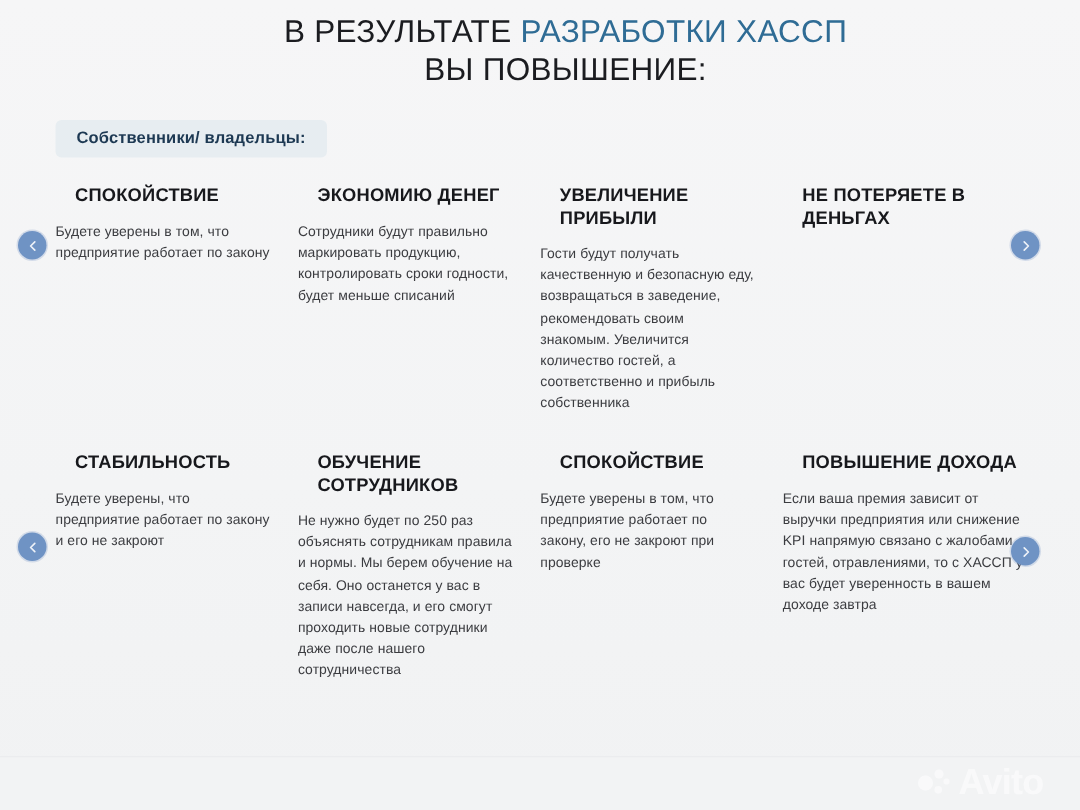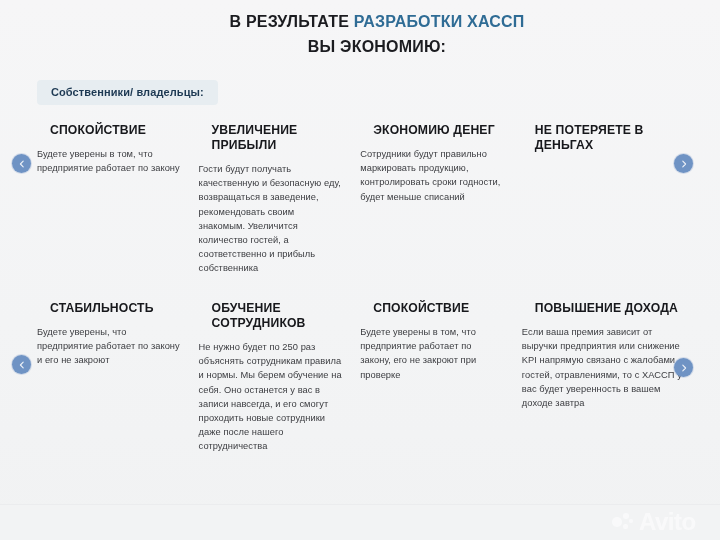--- a/index.html
+++ b/index.html
@@ -23,22 +23,22 @@
     background: linear-gradient(180deg, #f6f6f7 0%, #f3f4f5 60%, #f1f2f3 100%);
     box-sizing: border-box;
   }
 
   
   .title-block {
     padding-top: 9px;
     text-align: center;
   }
   .title-line {
-    font-size: 16px;
-    font-weight: 700;
+    font-size: 21px;
+    font-weight: 400;
     letter-spacing: 0.2px;
     line-height: 25px;
     color: #1b1c20;
     white-space: nowrap;
     padding-left: 34px;
   }
   .title-accent {
     color: #2f6c95;
   }
 
@@ -167,39 +167,39 @@
     line-height: 20px;
   }
 </style>
 </head>
 <body>
 
 <div class="page">
 
   <div class="title-block">
     <div class="title-line"><span>В РЕЗУЛЬТАТЕ </span><span class="title-accent">РАЗРАБОТКИ ХАССП</span></div>
-    <div class="title-line">ВЫ ЭКОНОМИЮ:</div>
+    <div class="title-line">ВЫ ПОВЫШЕНИЕ:</div>
   </div>
 
   <div class="section section-1">
     <div class="badge-wrap">
       <span class="badge">Собственники/ владельцы:</span>
     </div>
     <div class="cards">
       <div class="card">
         <div class="card-title">СПОКОЙСТВИЕ</div>
         <p class="card-body">Будете уверены в том, что предприятие работает по закону</p>
       </div>
       <div class="card">
+        <div class="card-title">ЭКОНОМИЮ ДЕНЕГ</div>
+        <p class="card-body">Сотрудники будут правильно маркировать продукцию, контролировать сроки годности, будет меньше списаний</p>
+      </div>
+      <div class="card">
         <div class="card-title">УВЕЛИЧЕНИЕ ПРИБЫЛИ</div>
         <p class="card-body">Гости будут получать качественную и безопасную еду, возвращаться в заведение, рекомендовать своим знакомым. Увеличится количество гостей, а соответственно и прибыль собственника</p>
-      </div>
-      <div class="card">
-        <div class="card-title">ЭКОНОМИЮ ДЕНЕГ</div>
-        <p class="card-body">Сотрудники будут правильно маркировать продукцию, контролировать сроки годности, будет меньше списаний</p>
       </div>
       <div class="card">
         <div class="card-title">НЕ ПОТЕРЯЕТЕ В ДЕНЬГАХ</div>
       </div>
     </div>
   </div>
 
   <div class="section section-2">
     <div class="cards">
       <div class="card">

